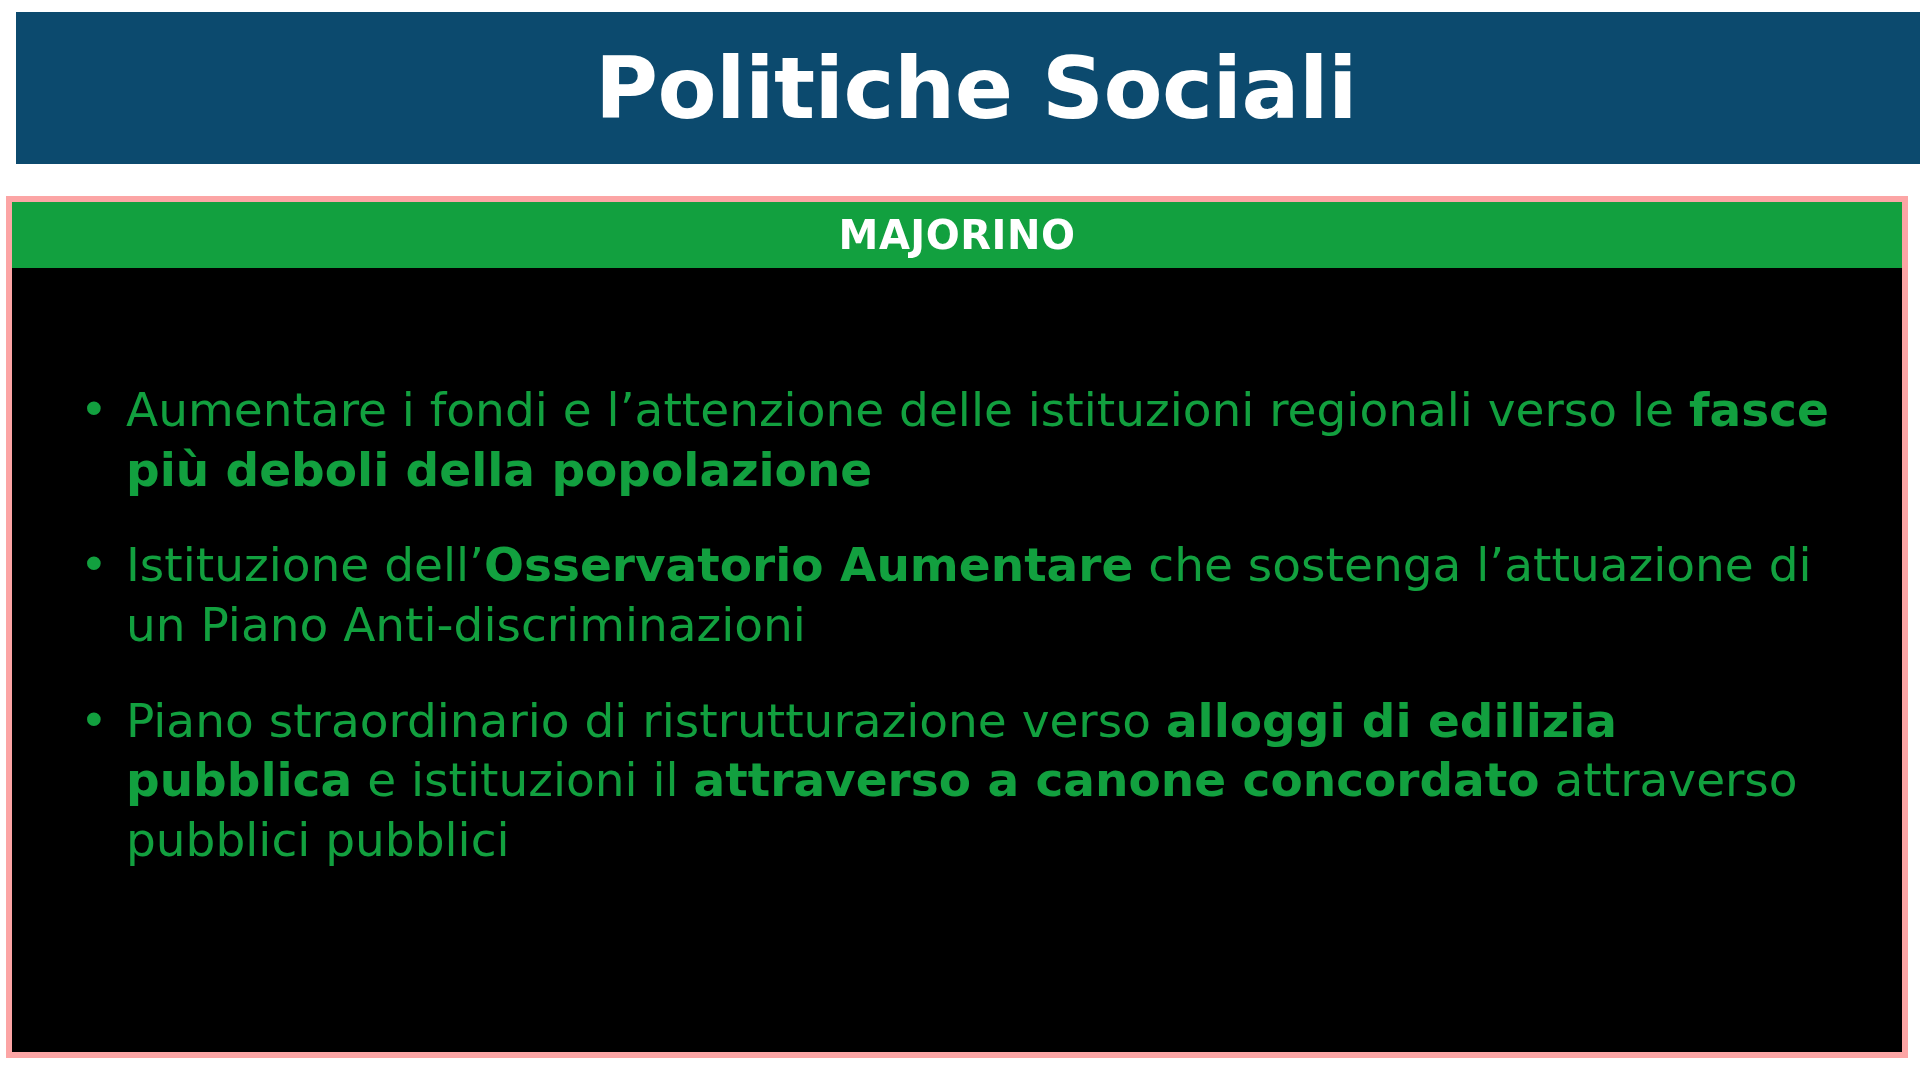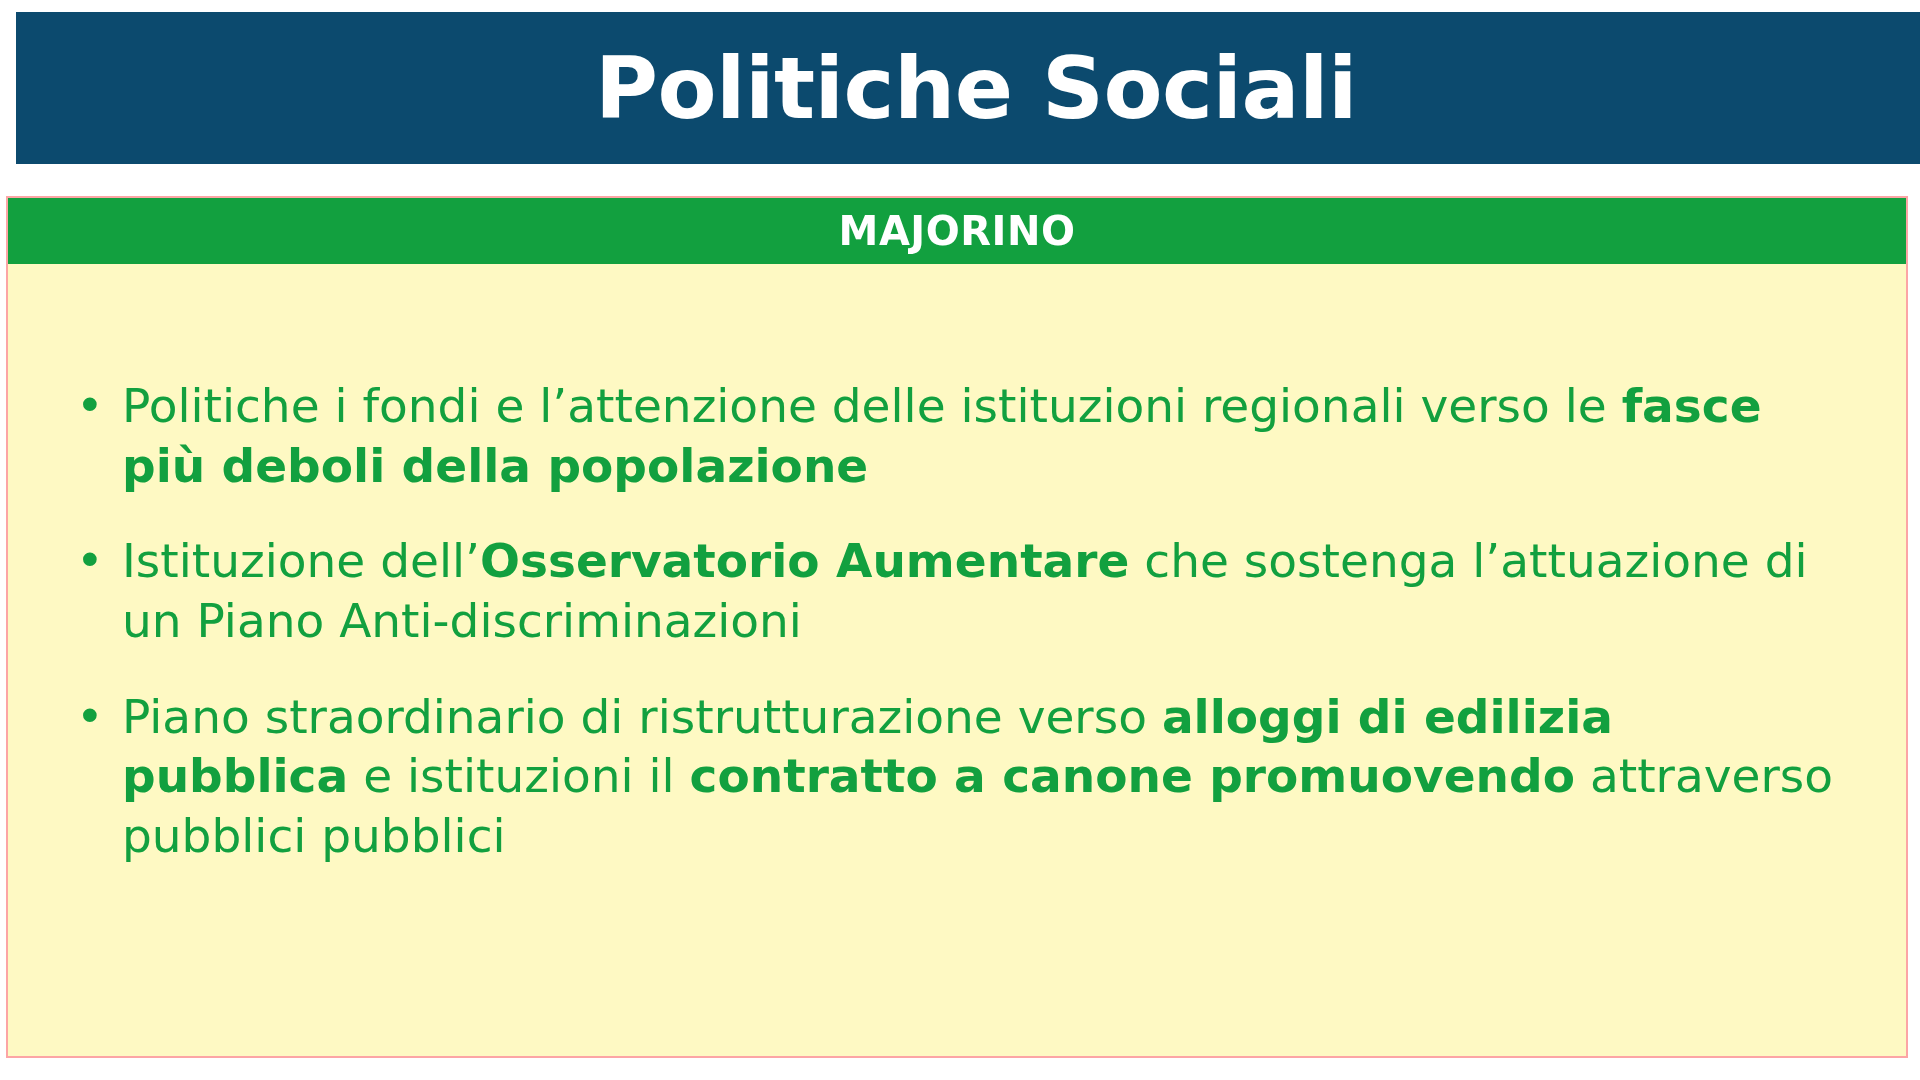--- a/index.html
+++ b/index.html
@@ -40,23 +40,23 @@
     line-height: 1;
     text-align: center;
   }
   
   .card {
     position: absolute;
     left: 6px;
     top: 196px;
     width: 1902px;
     height: 862px;
-    border: 2px solid #fca5a5;
+    border: 6px solid #fca5a5;
     box-sizing: border-box;
-    background: #fef9c3;
+    background: #000000;
   }
   .card-header {
     height: 66px;
     background: #12a03f;
     display: flex;
     align-items: center;
     justify-content: center;
   }
   .card-header .subtitle-text {
     color: #ffffff;
@@ -105,20 +105,20 @@
   <div class="title-banner">
     <div class="title-text">Politiche Sociali</div>
   </div>
 
   <div class="card">
     <div class="card-header">
       <div class="subtitle-text">MAJORINO</div>
     </div>
     <div class="card-body">
       <ul class="bullets" id="bullet-list">
-          <li><span class="dot">•</span><span>Politiche i fondi e l’attenzione delle istituzioni regionali verso le </span><span class="b">fasce più deboli della popolazione</span></li>
+          <li><span class="dot">•</span><span>Aumentare i fondi e l’attenzione delle istituzioni regionali verso le </span><span class="b">fasce più deboli della popolazione</span></li>
           <li><span class="dot">•</span><span>Istituzione dell’</span><span class="b">Osservatorio Aumentare</span><span> che sostenga l’attuazione di un Piano Anti-discriminazioni</span></li>
-          <li><span class="dot">•</span><span>Piano straordinario di ristrutturazione verso </span><span class="b">alloggi di edilizia pubblica</span><span> e istituzioni il </span><span class="b">contratto a canone promuovendo</span><span> attraverso pubblici pubblici</span></li>
+          <li><span class="dot">•</span><span>Piano straordinario di ristrutturazione verso </span><span class="b">alloggi di edilizia pubblica</span><span> e istituzioni il </span><span class="b">attraverso a canone concordato</span><span> attraverso pubblici pubblici</span></li>
         </ul>
     </div>
   </div>
 
 </div>
 
 </body></html>

